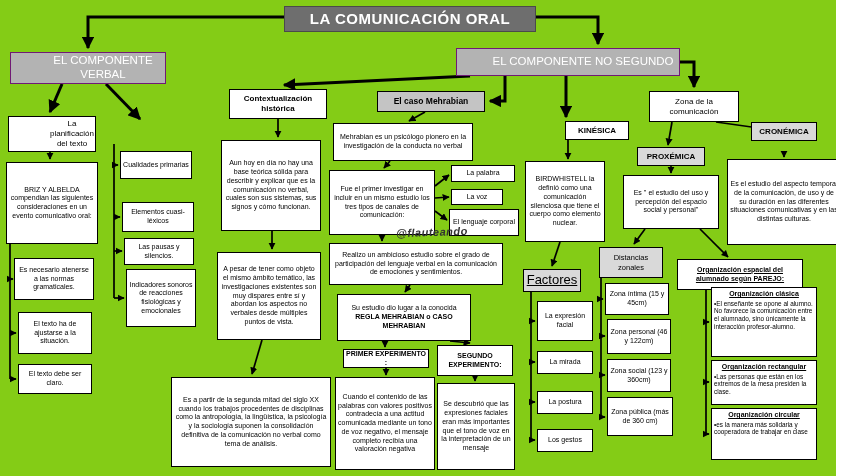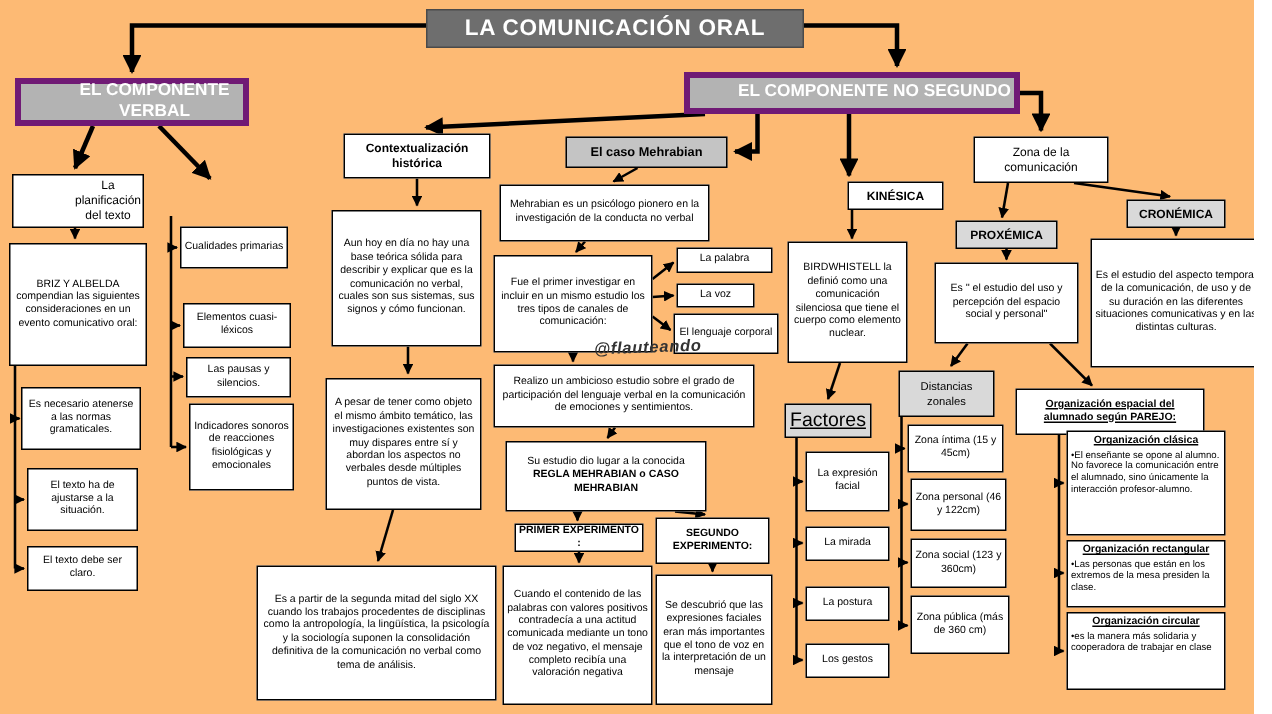--- a/index.html
+++ b/index.html
@@ -1,28 +1,28 @@
 <!DOCTYPE html>
 <html><head>
 <meta charset="utf-8">
 <style>
   html,body { margin:0; padding:0; background:#ffffff; }
   #canvas {
-    position:relative; width:836px; height:476px; background:#fdba74;
+    position:relative; width:836px; height:476px; background:#84cc16;
     font-family:"Liberation Sans", sans-serif; color:#000; overflow:hidden;
   }
   svg.wires { position:absolute; left:0; top:0; z-index:0; }
   .box {
     position:absolute; z-index:1; box-sizing:border-box;
     background:#fff; border:1.5px solid #000;
     display:flex; align-items:center; justify-content:center;
     text-align:center; font-size:7px; line-height:1.25; padding:2px;
   }
   .title-box { background:#6e6e6e; color:#fff; font-weight:bold; font-size:15px; border:1px solid #4a4a4a; letter-spacing:.5px;}
-  .comp { background:#b3b3b3; color:#fff; font-weight:bold; font-size:11.5px; border:4px solid #701a75; line-height:1.2;padding-left:32px;}
+  .comp { background:#b3b3b3; color:#fff; font-weight:normal; font-size:11.5px; border:1px solid #701a75; line-height:1.2;padding-left:32px;}
   .hdr8  { font-size:8px; }
   .bold  { font-weight:bold; }
   .grayed { background:#c4c4c4; }
   .lgray  { background:#d9d9d9; }
   .col { flex-direction:column; justify-content:flex-start; }
   .blk { display:block; }
   .org-title { display:block; font-weight:bold; text-decoration:underline; font-size:7px; margin-bottom:1px;}
   .org-desc  { display:block; text-align:left; font-size:6.4px; line-height:1.2;}
   .watermark {
     position:absolute; z-index:2; font-style:italic; font-size:11px; color:#333;
@@ -142,21 +142,21 @@
   <div class="box hdr8 bold" style="left:537px;top:121px;width:64px;height:19px;margin-left:28px;">KINÉSICA</div>
   <div class="box" style="left:525px;top:161px;width:80px;height:81px;">BIRDWHISTELL la definió como una comunicación silenciosa que tiene el cuerpo como elemento nuclear.</div>
   <div class="box lgray" style="left:523px;top:269px;width:58px;height:23px;font-size:13px;text-decoration:underline;">Factores</div>
   <div class="box" style="left:537px;top:301px;width:56px;height:40px;">La expresión facial</div>
   <div class="box" style="left:537px;top:351px;width:56px;height:23px;">La mirada</div>
   <div class="box" style="left:537px;top:391px;width:56px;height:23px;">La postura</div>
   <div class="box" style="left:537px;top:429px;width:56px;height:23px;">Los gestos</div>
 
   <div class="box hdr8" style="left:649px;top:91px;width:90px;height:31px;">Zona de la comunicación</div>
   <div class="box lgray hdr8 bold" style="left:637px;top:147px;width:68px;height:19px;">PROXÉMICA</div>
-  <div class="box lgray hdr8 bold" style="left:751px;top:133px;width:66px;height:19px;">CRONÉMICA</div>
+  <div class="box lgray hdr8 bold" style="left:751px;top:122px;width:66px;height:19px;">CRONÉMICA</div>
   <div class="box" style="left:623px;top:175px;width:96px;height:54px;">Es '' el estudio del uso y percepción del espacio social y personal''</div>
   <div class="box" style="left:727px;top:159px;width:114px;height:86px;">Es el estudio del aspecto temporal de la comunicación, de uso y de su duración en las diferentes situaciones comunicativas y en las distintas culturas.</div>
   <div class="box lgray" style="left:599px;top:247px;width:64px;height:31px;font-size:7.5px;">Distancias zonales</div>
   <div class="box bold" style="left:677px;top:259px;width:126px;height:31px;text-decoration:underline;">Organización espacial del alumnado según PAREJO:</div>
 
   <div class="box" style="left:605px;top:283px;width:64px;height:32px;">Zona íntima (15 y 45cm)</div>
   <div class="box" style="left:607px;top:319px;width:64px;height:35px;">Zona personal (46 y 122cm)</div>
   <div class="box" style="left:607px;top:359px;width:64px;height:33px;">Zona social (123 y 360cm)</div>
   <div class="box" style="left:607px;top:397px;width:66px;height:39px;">Zona pública (más de 360 cm)</div>
 

